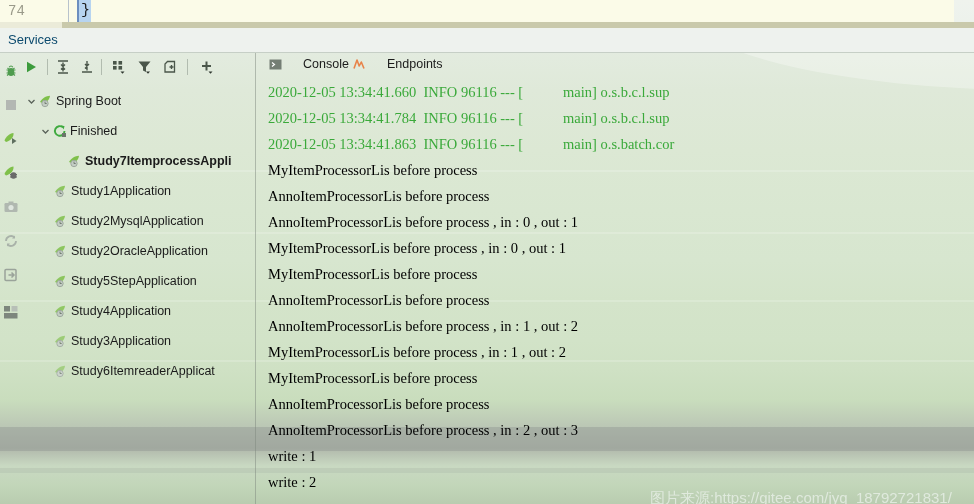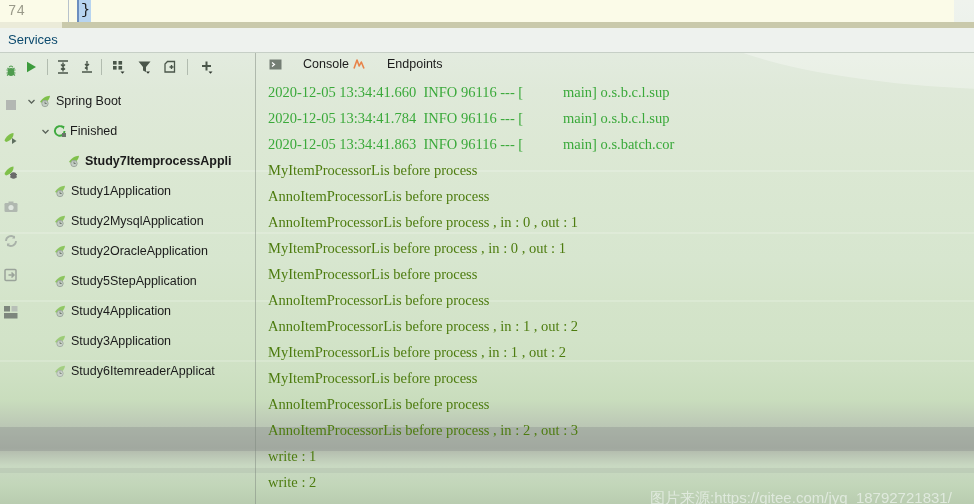--- a/index.html
+++ b/index.html
@@ -185,21 +185,21 @@
     overflow: hidden;
     z-index: 4;
     font-family: Liberation Serif, serif;
     font-size: 14.5px;
     line-height: 26px;
   }
   .log-line {
     white-space: pre;
     height: 26px;
     padding-left: 12px;
-    color: #4d7c0f;
+    color: #000000;
   }
   .log-line.info { color: #3aa93a; }
 
   
   .wm {
     position: absolute;
     z-index: 7;
     pointer-events: none;
     white-space: nowrap;
     margin-top: 26px;

